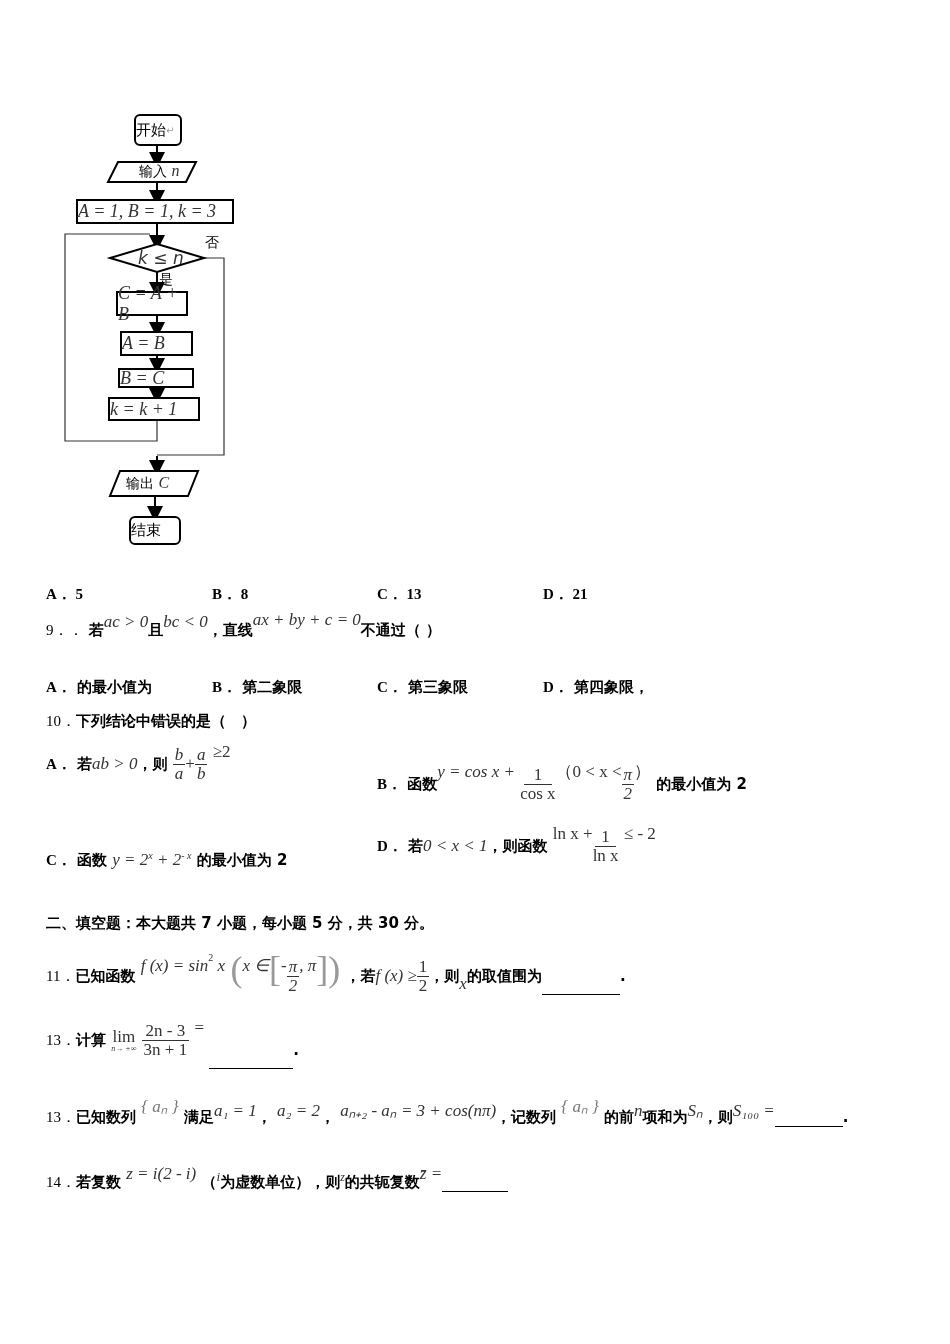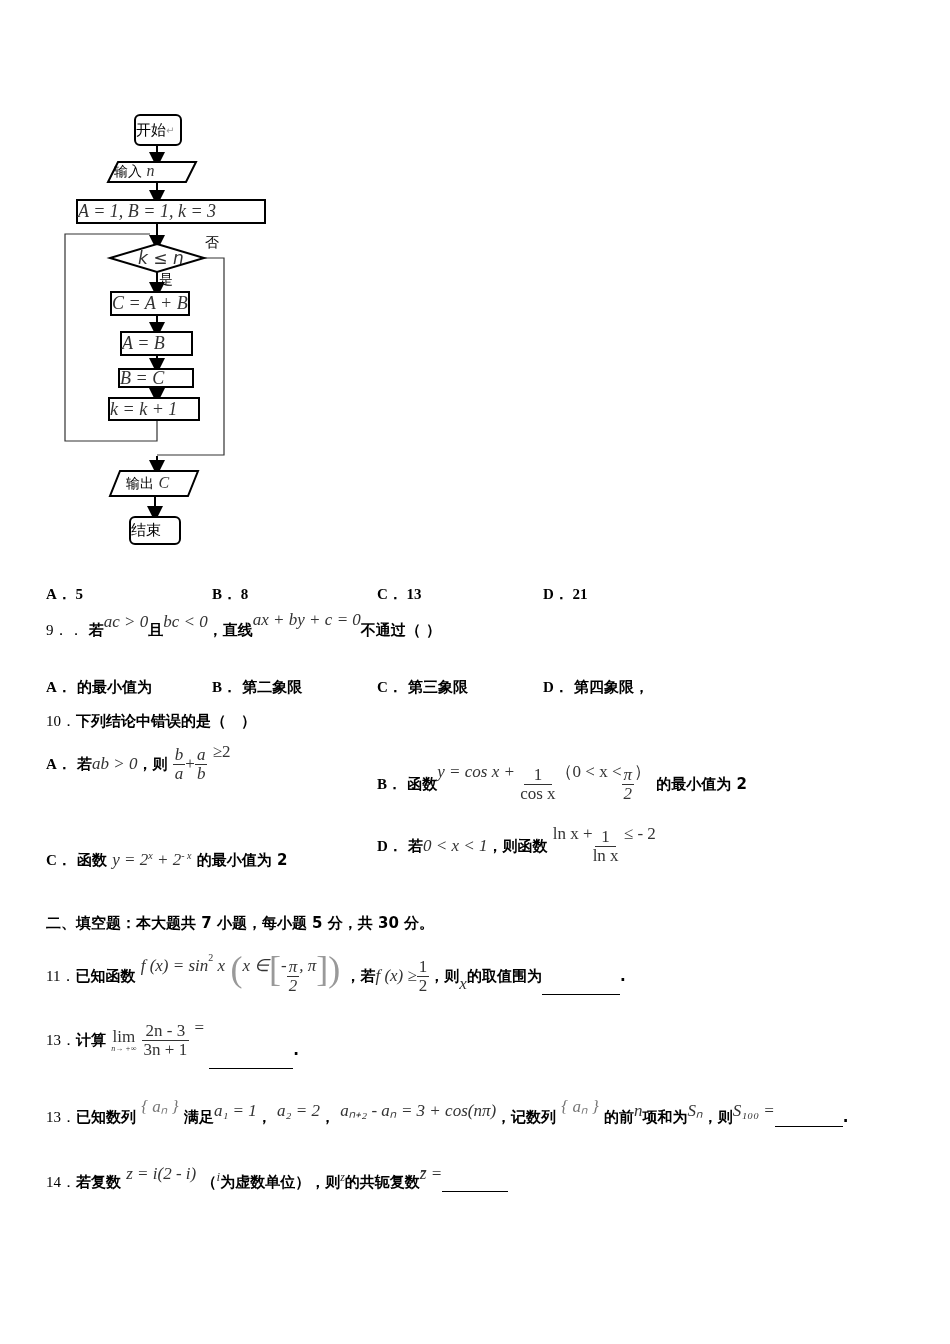--- a/index.html
+++ b/index.html
@@ -52,31 +52,31 @@
       <polygon points="157,244 204,258 157,272 110,258"></polygon>
       <polygon points="118,162 196,162 186,182 108,182"></polygon>
       <polygon points="120,471 198,471 188,496 110,496"></polygon>
     </g>
   </svg>
 
   <div class="fc-box fc-round" style="left:134px;top:114px;width:48px;height:32px;">
     <span>开始</span>
       <span class="ret">↵</span>
   </div>
-  <div class="fc-label" style="left:114px;top:162px;">
+  <div class="fc-label" style="left:139px;top:162px;">
     <span>输入</span>
     <span class="m" style="font-size:16px">n</span>
   </div>
-  <div class="fc-box" style="left:76px;top:199px;width:190px;height:25px;">
+  <div class="fc-box" style="left:76px;top:199px;width:158px;height:25px;">
     <span>A = 1, B = 1, k = 3</span>
   </div>
   <div class="fc-label m" style="left:138px;top:248px;font-size:17px;">k ≤ n</div>
   <div class="fc-label" style="left:205px;top:234px;">否</div>
   <div class="fc-label" style="left:159px;top:271px;">是</div>
-  <div class="fc-box" style="left:110px;top:291px;width:80px;height:25px;">
+  <div class="fc-box" style="left:116px;top:291px;width:72px;height:25px;">
     <span>C = A + B</span>
   </div>
   <div class="fc-box" style="left:120px;top:331px;width:73px;height:25px;">
     <span>A = B</span>
   </div>
   <div class="fc-box" style="left:118px;top:368px;width:76px;height:20px;">
     <span>B = C</span>
   </div>
   <div class="fc-box" style="left:108px;top:397px;width:92px;height:24px;">
     <span>k = k + 1</span>

